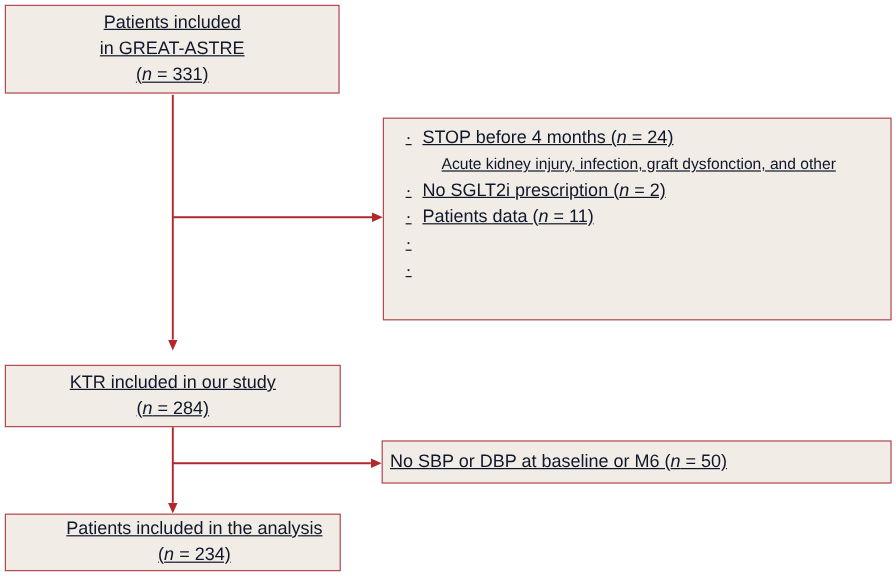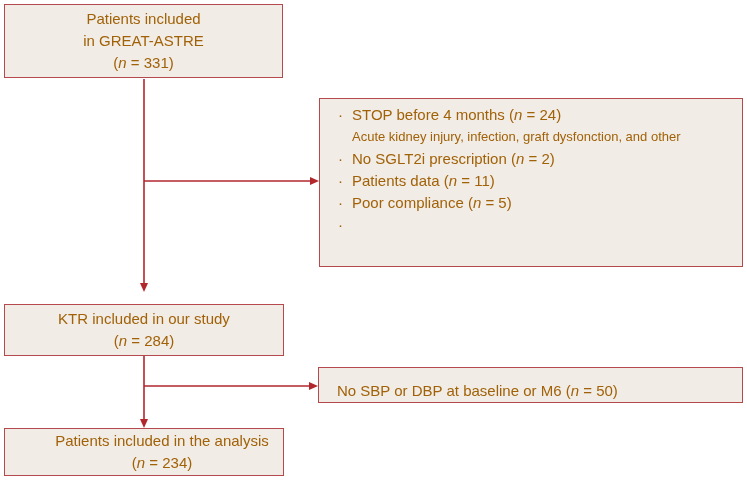--- a/index.html
+++ b/index.html
@@ -18,46 +18,47 @@
     position: absolute;
     left: 0; top: 0;
     width: 747px; height: 482px;
     pointer-events: none;
   }
   .box {
     position: absolute;
     box-sizing: border-box;
     background: #f2ece7;
     border: 1.5px solid #b5494e;
-    color: #a16207;
+    color: #0f172a;
     font-size: 15px;
     line-height: 22px;
+    text-decoration: underline;
   }
   .centered {
     display: flex;
     flex-direction: column;
     justify-content: center;
     text-align: center;
   }
   .it { font-style: italic; }
   #box-great-astre { left: 4px; top: 4px; width: 279px; height: 74px; }
   #box-ktr         { left: 4px; top: 304px; width: 280px; height: 52px; }
   #box-analysis    { left: 4px; top: 428px; width: 280px; height: 48px; padding-left: 36px; }
   #box-excluded    { left: 319px; top: 98px; width: 424px; height: 169px; padding: 5px 8px 5px 18px; }
-  #box-no-sbp      { left: 318px; top: 367px; width: 425px; height: 36px; display: flex; align-items: flex-end; padding-left: 18px; }
+  #box-no-sbp      { left: 318px; top: 367px; width: 425px; height: 36px; display: flex; align-items: center; padding-left: 6px; }
   .bullet-row { display: flex; }
   .bullet-glyph {
     width: 14px;
     flex: 0 0 14px;
     text-align: left;
   }
   .subnote {
     font-size: 13px;
     line-height: 22px;
-    margin-left: 14px;
+    margin-left: 30px;
     white-space: nowrap;
   }
 </style>
 </head>
 <body>
 
 <div class="canvas">
 
   <svg class="connectors" viewBox="0 0 747 482">
     <defs>
@@ -90,21 +91,20 @@
       <span><span>No SGLT2i prescription (</span><span class="it">n</span><span> = 2)</span></span>
     </div>
 
     <div class="bullet-row">
       <span class="bullet-glyph">·</span>
       <span><span>Patients data (</span><span class="it">n</span><span> = 11)</span></span>
     </div>
 
     <div class="bullet-row">
       <span class="bullet-glyph">·</span>
-      <span><span>Poor compliance (</span><span class="it">n</span><span> = 5)</span></span>
     </div>
 
     <div class="bullet-row">
       <span class="bullet-glyph">·</span>
     </div>
   </div>
 
   <div class="box centered" id="box-ktr">
     <div>KTR included in our study</div>
     <div><span>(</span><span class="it">n</span><span> = 284)</span></div>

